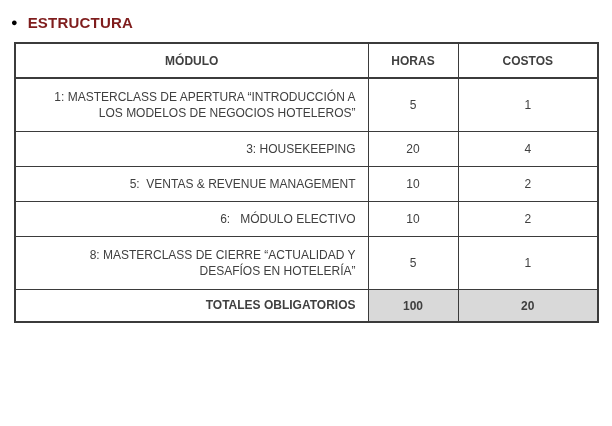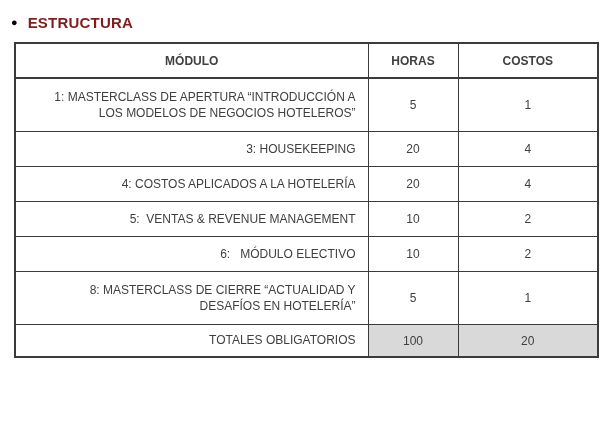--- a/index.html
+++ b/index.html
@@ -69,21 +69,21 @@
     text-align: center;
   }
   tbody td {
     height: 26px;
   }
   tr.tall td {
     height: 44px;
   }
   tfoot td {
     height: 23px;
-    font-weight: normal;
+    font-weight: bold;
     border-top-width: 2px;
   }
   tfoot td.num {
     background: #d9d9d9;
     text-align: center;
   }
 </style>
 </head>
 <body>
 
@@ -112,25 +112,20 @@
           <td class="mod">1: MASTERCLASS DE APERTURA “INTRODUCCIÓN A LOS MODELOS DE NEGOCIOS HOTELEROS”</td>
           <td class="num">5</td>
           <td class="num">1</td>
         </tr>
         <tr>
           <td class="mod">3: HOUSEKEEPING</td>
           <td class="num">20</td>
           <td class="num">4</td>
         </tr>
         <tr>
-          <td class="mod">4: COSTOS APLICADOS A LA HOTELERÍA</td>
-          <td class="num">20</td>
-          <td class="num">4</td>
-        </tr>
-        <tr>
           <td class="mod">5:  VENTAS &amp; REVENUE MANAGEMENT</td>
           <td class="num">10</td>
           <td class="num">2</td>
         </tr>
         <tr>
           <td class="mod">6:   MÓDULO ELECTIVO</td>
           <td class="num">10</td>
           <td class="num">2</td>
         </tr>
         <tr class="tall">

